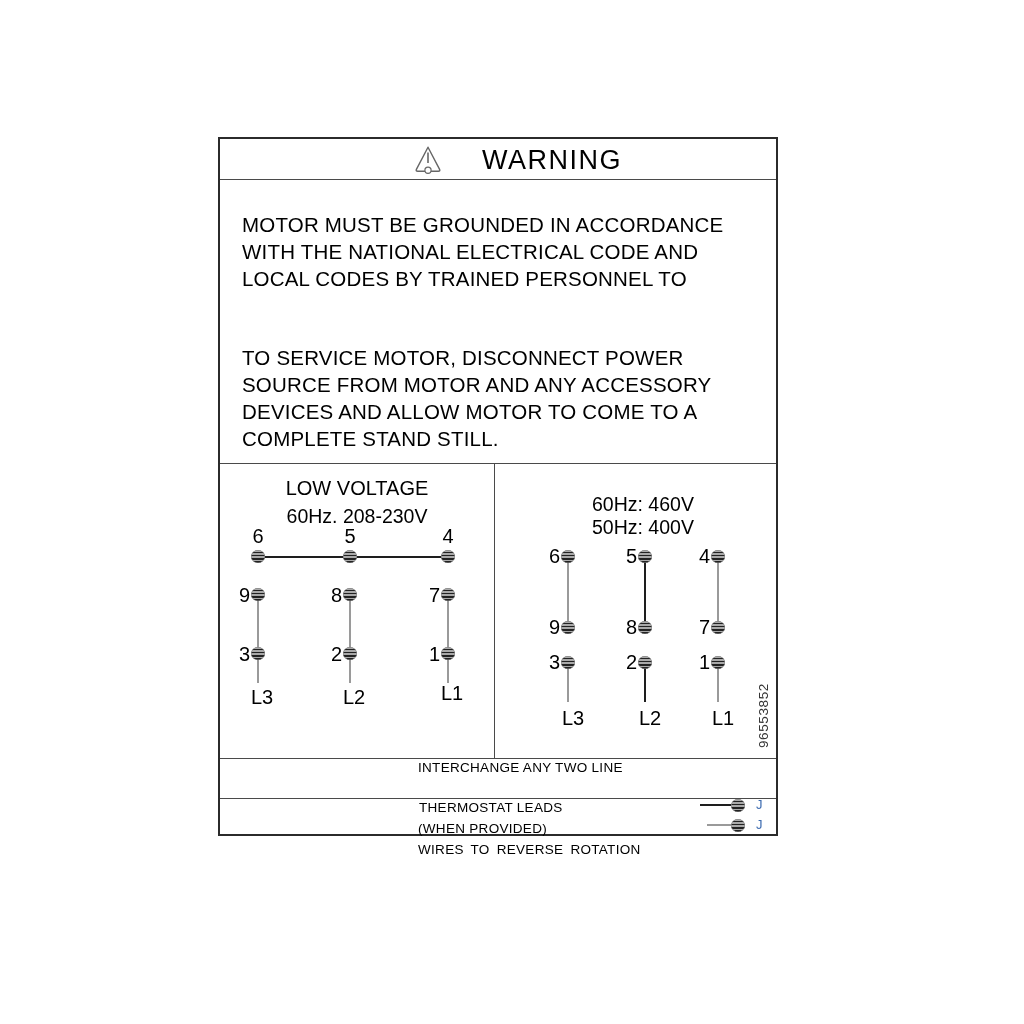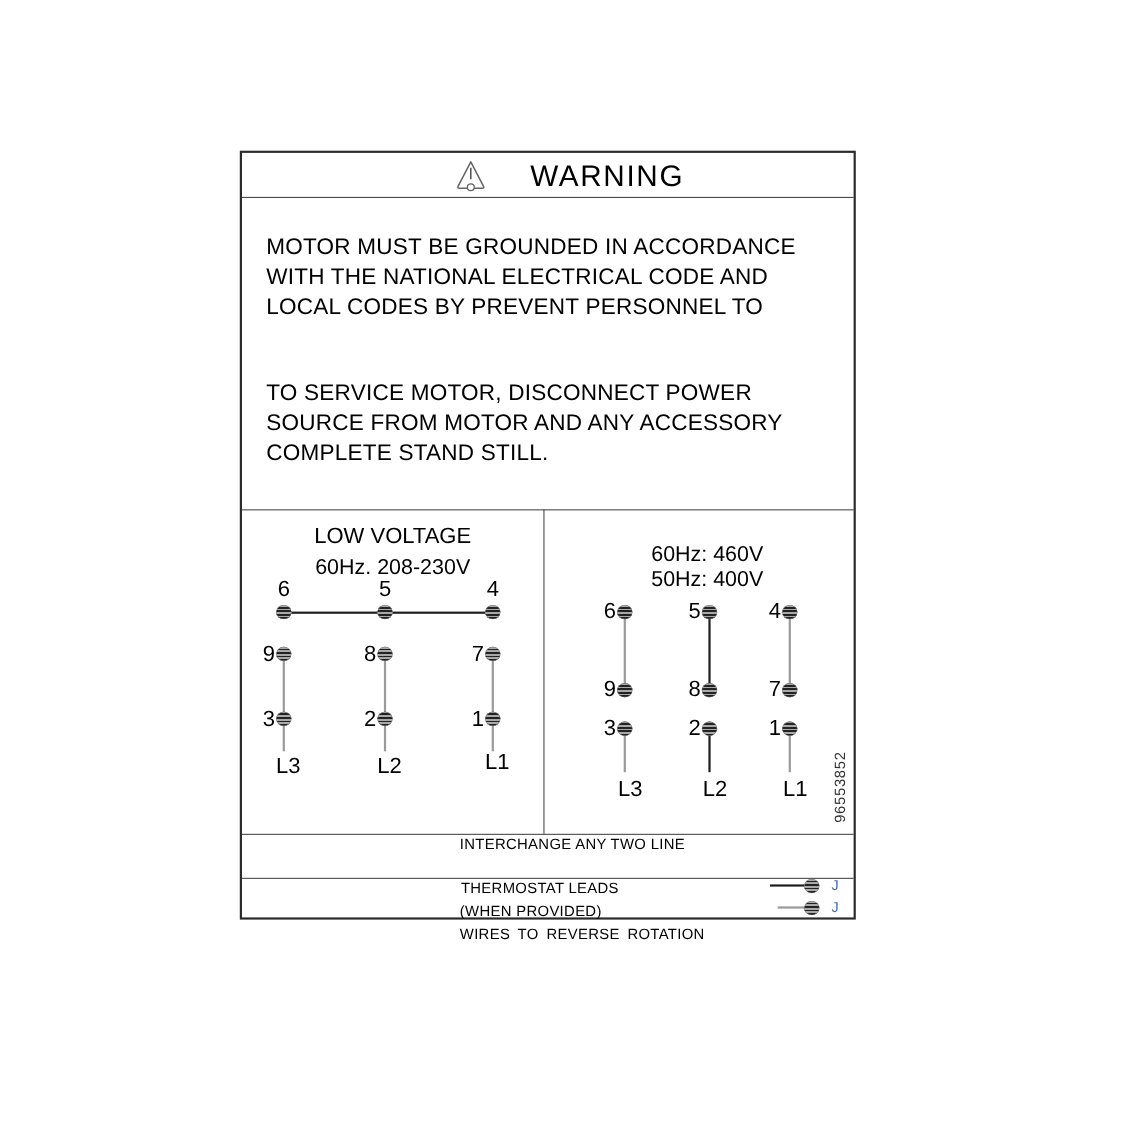--- a/index.html
+++ b/index.html
@@ -58,25 +58,26 @@
       <path d="M15 3.2 L26.6 25.4 Q27.4 27.2 25.3 27.2 L4.7 27.2 Q2.6 27.2 3.4 25.4 Z" fill="none" stroke="#666" stroke-width="1.4" stroke-linejoin="round"></path>
       <line x1="15" y1="8.5" x2="15" y2="19" stroke="#444" stroke-width="1.3"></line>
       <circle cx="15" cy="26.3" r="3.1" fill="#fff" stroke="#666" stroke-width="1.2"></circle>
     </svg>
     <div class="warn-title">WARNING</div>
     <div class="divider-h" style="top:40px;"></div>
 
     <div class="para" style="top:72px;">
       <span class="pline">MOTOR MUST BE GROUNDED IN ACCORDANCE</span>
       <span class="pline">WITH THE NATIONAL ELECTRICAL CODE AND</span>
-      <span class="pline">LOCAL CODES BY PREVENT PERSONNEL TO</span>
+      <span class="pline">LOCAL CODES BY TRAINED PERSONNEL TO</span>
     </div>
     <div class="para" style="top:205px;">
       <span class="pline">TO SERVICE MOTOR, DISCONNECT POWER</span>
       <span class="pline">SOURCE FROM MOTOR AND ANY ACCESSORY</span>
+      <span class="pline">DEVICES AND ALLOW MOTOR TO COME TO A</span>
       <span class="pline">COMPLETE STAND STILL.</span>
     </div>
 
     <div class="divider-h" style="top:324px;"></div>
     <div class="divider-v" style="left:274px; top:324px; height:295px;"></div>
 
     <div class="sec-title" style="left:0; top:338px; width:274px;">LOW VOLTAGE</div>
     <div class="sec-sub" style="left:0; top:366px; width:274px; text-align:center;">60Hz. 208-230V</div>
 
     <div class="line-h" style="left:38px; top:417px; width:190px;"></div>

